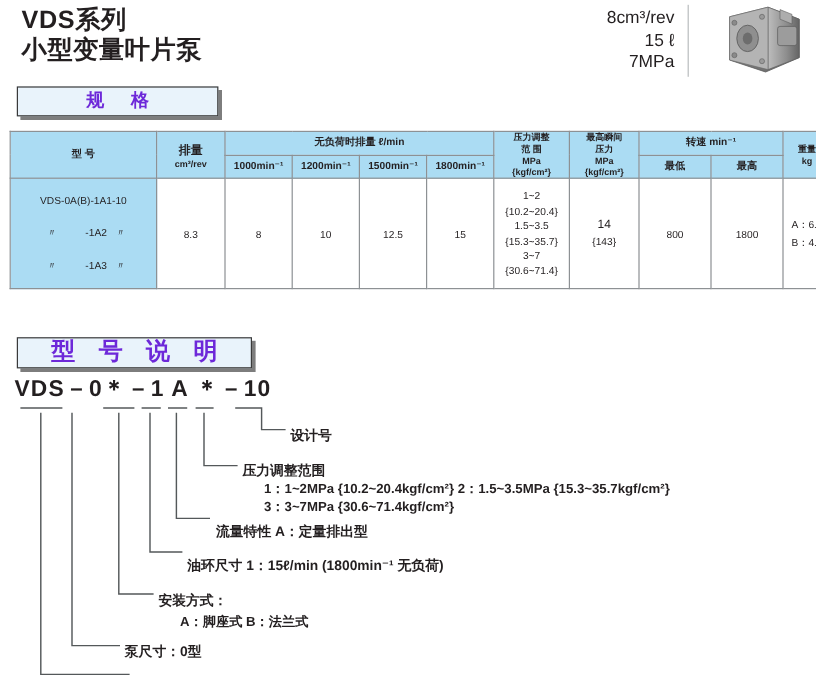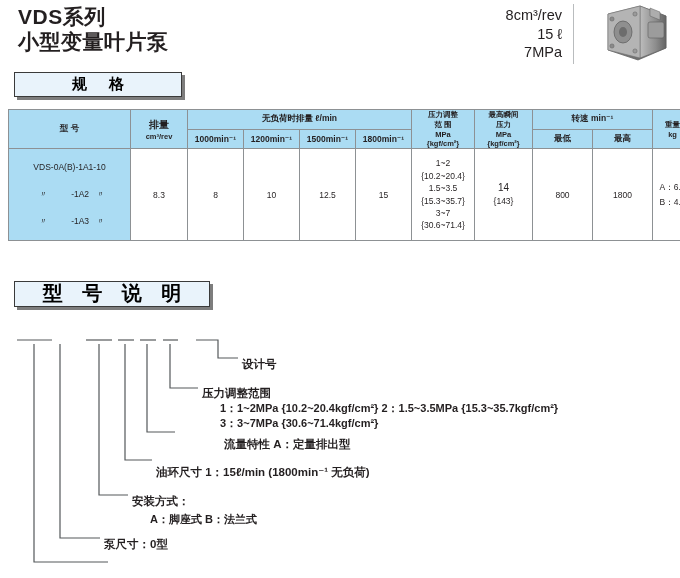--- a/index.html
+++ b/index.html
@@ -17,21 +17,21 @@
 
   .spec-head{position:absolute;left:452px;top:6px;width:110px;text-align:right;
              font-size:14.5px;line-height:18.5px;color:#231f20;}
   .spec-divider{position:absolute;left:573px;top:4px;width:1px;height:60px;background:#b9bcbe;}
 
   .pump-photo{position:absolute;left:588px;top:2px;width:86px;height:64px;}
 
   
   .sec-bar{position:absolute;border:1.5px solid #3a3a3a;background:#e9f3fb;
            box-shadow:3px 3px 0 #7d7d7d;box-sizing:border-box;}
-  .sec-bar span{display:block;text-align:center;font-weight:bold;color:#000000;}
+  .sec-bar span{display:block;text-align:center;font-weight:bold;color:#6d28d9;}
 
   #spec-bar{left:14px;top:72px;width:168px;height:25px;}
   #spec-bar span{font-size:15px;line-height:22px;letter-spacing:9px;text-indent:9px;}
 
   #code-bar{left:14px;top:281px;width:196px;height:26px;}
   #code-bar span{font-size:20px;line-height:23px;letter-spacing:7px;text-indent:7px;}
 
   
   .tbl{position:absolute;left:8px;top:109px;width:664px;border-collapse:collapse;
        table-layout:fixed;}
@@ -185,20 +185,21 @@
           <div>B：4.5</div>
         </td>
       </tr>
     </tbody>
   </table>
 
   <div class="sec-bar" id="code-bar">
     <span>型 号 说 明</span>
   </div>
 
+  <div class="code-line">VDS－0＊－1 A ＊－10</div>
 
   <svg class="leaders" viewBox="0 0 680 278">
     <g stroke="#54585a" stroke-width="1.2" fill="none">
 
       <path d="M17 40 H52"></path>
         <path d="M86 40 H112"></path>
         <path d="M118 40 H134"></path>
       <path d="M140 40 H156"></path>
         <path d="M163 40 H178"></path>
       <path d="M120 40 H120"></path>
@@ -216,21 +217,21 @@
   <div class="legend" style="left:242px;top:357px;">
     <div>设计号</div>
   </div>
 
   <div class="legend" style="left:202px;top:386px;">
     <div>压力调整范围</div>
     <div class="legend-note" style="margin-left:18px;">1：1~2MPa {10.2~20.4kgf/cm²}   2：1.5~3.5MPa {15.3~35.7kgf/cm²}</div>
     <div class="legend-note" style="margin-left:18px;">3：3~7MPa {30.6~71.4kgf/cm²}</div>
   </div>
 
-  <div class="legend" style="left:180px;top:437px;margin-left:44px;">
+  <div class="legend" style="left:180px;top:437px;">
     <div>流量特性  A：定量排出型</div>
   </div>
 
   <div class="legend" style="left:156px;top:465px;">
     <div>油环尺寸  1：15ℓ/min (1800min⁻¹ 无负荷)</div>
   </div>
 
   <div class="legend" style="left:132px;top:494px;">
     <div>安装方式：</div>
     <div class="legend-note" style="margin-left:18px;margin-top:3px;">A：脚座式 B：法兰式</div>

